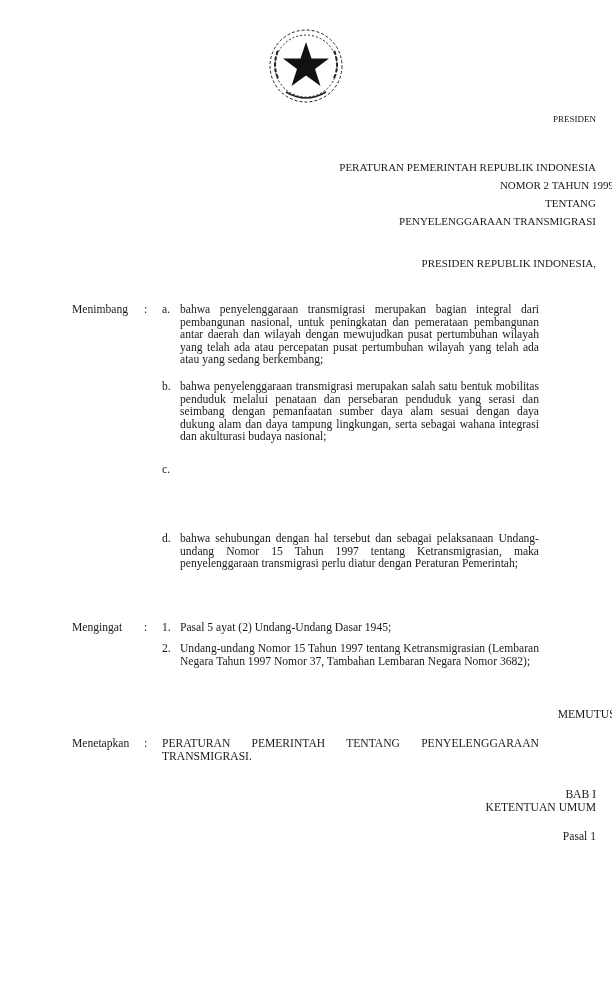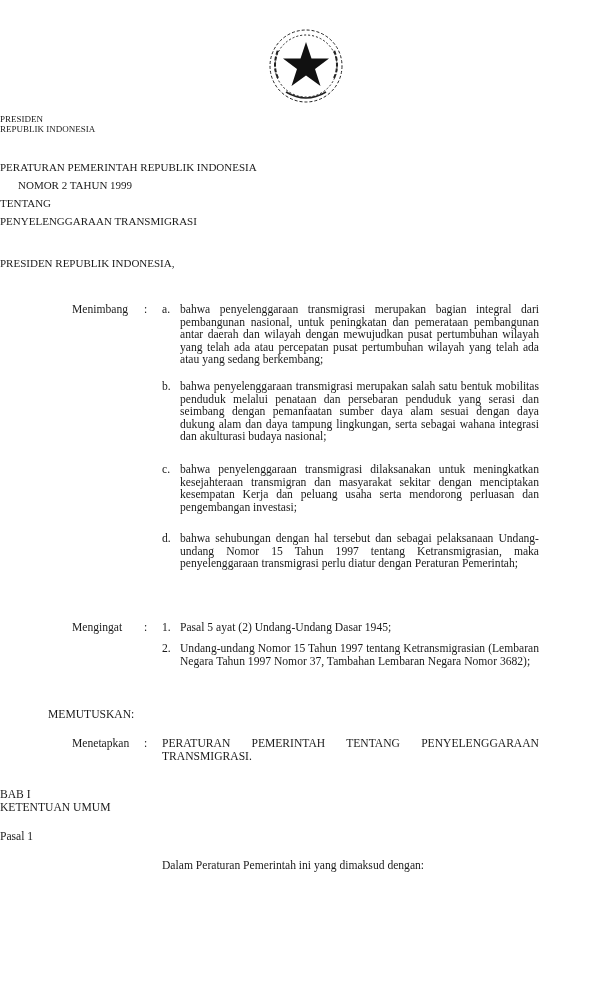--- a/index.html
+++ b/index.html
@@ -1,20 +1,20 @@
 <!DOCTYPE html>
 <html><head>
 <meta charset="utf-8">
 <style>
   html, body { margin:0; padding:0; background:#ffffff; }
   body { width:612px; height:1008px; position:relative; overflow:hidden;
          font-family:"Liberation Serif", "DejaVu Serif", serif; color:#1a1a1a; }
   .page { position:absolute; left:0; top:0; width:612px; height:1008px; }
   .emblem { position:absolute; left:266px; top:26px; width:80px; height:80px; }
-  .center { position:absolute; left:0; width:584px; text-align:left; }
+  .center { position:absolute; left:12px; width:584px; text-align:right; }
   .hdr-small { font-size:9px; line-height:10px; }
   .title { font-size:11px; line-height:16.5px; }
   .body { font-size:11.6px; line-height:12.6px; }
   .label { position:absolute; left:72px; font-size:11.6px; line-height:12.6px; }
   .colon { position:absolute; left:144px; font-size:11.6px; line-height:12.6px; }
   .marker { position:absolute; left:162px; font-size:11.6px; line-height:12.6px; }
   .para { position:absolute; left:180px; width:359px; font-size:11.6px; line-height:12.6px;
           text-align:justify; }
   .para.wide { left:162px; width:377px; }
 </style>
@@ -28,40 +28,38 @@
       <circle cx="40" cy="40" r="36" stroke-dasharray="3 2"></circle>
       <circle cx="40" cy="40" r="31" stroke-dasharray="2 2"></circle>
       <path d="M12 52 Q6 40 12 24" stroke-width="2" stroke-dasharray="4 2"></path>
       <path d="M68 52 Q74 40 68 24" stroke-width="2" stroke-dasharray="4 2"></path>
       <path d="M20 66 Q40 78 60 66" stroke-width="1.5"></path>
     </g>
     <polygon fill="#111" points="40,16 45.5,32.5 63,32.5 49,43 54.5,60 40,49.5 25.5,60 31,43 17,32.5 34.5,32.5"></polygon>
   </svg>
 
   <div class="center hdr-small" style="top:114px;">PRESIDEN</div>
-  <div class="center hdr-small" style="top:124px;">REPUBLIK INDONESIA</div>
 
   <div class="center title" style="top:159px;">PERATURAN PEMERINTAH REPUBLIK INDONESIA</div>
   <div class="center title" style="top:177px;padding-left:18px;">NOMOR 2 TAHUN 1999</div>
   <div class="center title" style="top:195px;">TENTANG</div>
   <div class="center title" style="top:213px;">PENYELENGGARAAN TRANSMIGRASI</div>
 
   <div class="center title" style="top:255px;">PRESIDEN REPUBLIK INDONESIA,</div>
 
   <div class="label" style="top:304px;">Menimbang</div>
   <div class="colon" style="top:304px;">:</div>
 
   <div class="marker" style="top:304px;">a.</div>
   <div class="para" style="top:304px;">bahwa penyelenggaraan transmigrasi merupakan bagian integral dari pembangunan nasional, untuk peningkatan dan pemerataan pembangunan antar daerah dan wilayah dengan mewujudkan pusat pertumbuhan wilayah yang telah ada atau percepatan pusat pertumbuhan wilayah yang telah ada atau yang sedang berkembang;</div>
 
   <div class="marker" style="top:381px;">b.</div>
   <div class="para" style="top:381px;">bahwa penyelenggaraan transmigrasi merupakan salah satu bentuk mobilitas penduduk melalui penataan dan persebaran penduduk yang serasi dan seimbang dengan pemanfaatan sumber daya alam sesuai dengan daya dukung alam dan daya tampung lingkungan, serta sebagai wahana integrasi dan akulturasi budaya nasional;</div>
 
   <div class="marker" style="top:464px;">c.</div>
-  <div class="para" style="top:464px;">bahwa penyelenggaraan transmigrasi dilaksanakan untuk meningkatkan kesejahteraan transmigran dan masyarakat sekitar dengan menciptakan kesempatan Kerja dan peluang usaha serta mendorong perluasan dan pengembangan investasi;</div>
 
   <div class="marker" style="top:533px;">d.</div>
   <div class="para" style="top:533px;">bahwa sehubungan dengan hal tersebut dan sebagai pelaksanaan Undang-undang Nomor 15 Tahun 1997 tentang Ketransmigrasian, maka penyelenggaraan transmigrasi perlu diatur dengan Peraturan Pemerintah;</div>
 
   <div class="label" style="top:622px;text-align:right;">Mengingat</div>
   <div class="colon" style="top:622px;">:</div>
 
   <div class="marker" style="top:622px;">1.</div>
   <div class="para" style="top:622px;">Pasal 5 ayat (2) Undang-Undang Dasar 1945;</div>
 
@@ -71,15 +69,14 @@
   <div class="center body" style="top:709px;padding-left:48px;">MEMUTUSKAN:</div>
 
   <div class="label" style="top:738px;">Menetapkan</div>
   <div class="colon" style="top:738px;">:</div>
   <div class="para wide" style="top:738px;">PERATURAN PEMERINTAH TENTANG PENYELENGGARAAN TRANSMIGRASI.</div>
 
   <div class="center body" style="top:789px;">BAB I</div>
   <div class="center body" style="top:802px;">KETENTUAN UMUM</div>
   <div class="center body" style="top:831px;">Pasal 1</div>
 
-  <div class="para wide" style="top:860px;">Dalam Peraturan Pemerintah ini yang dimaksud dengan:</div>
 
 </div>
 
 </body></html>

